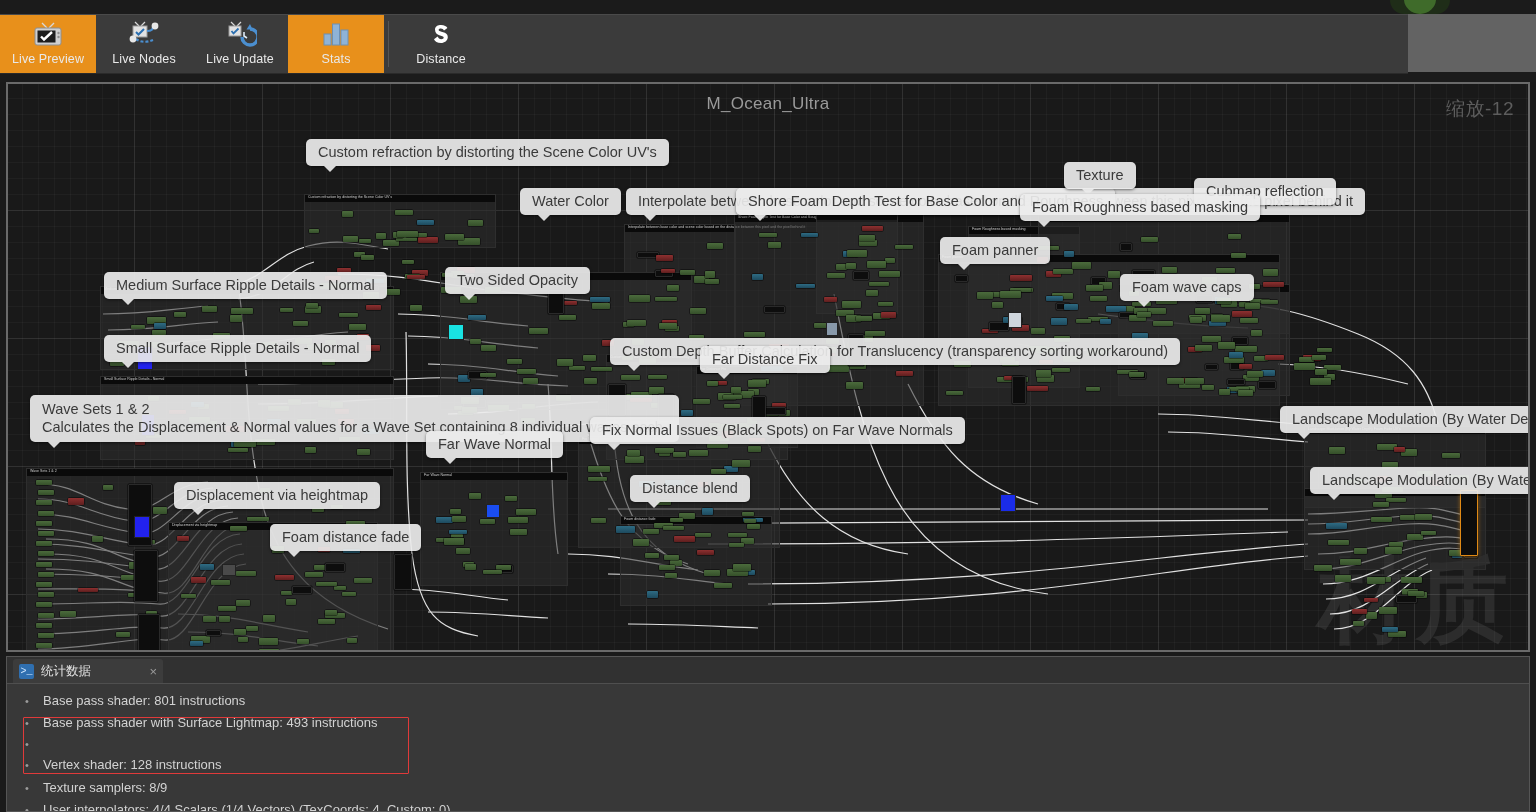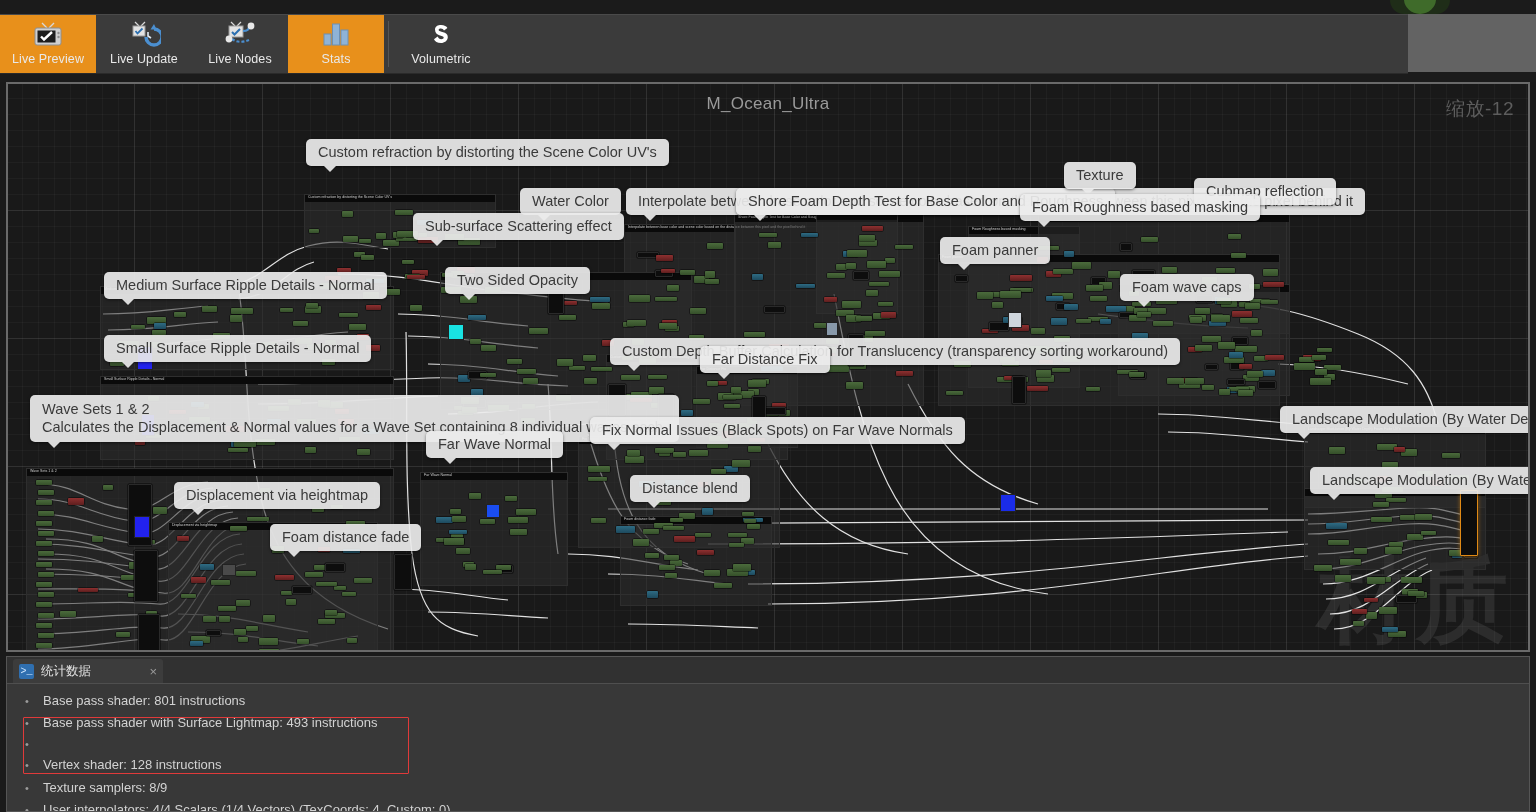--- a/index.html
+++ b/index.html
@@ -145,66 +145,66 @@
             <circle cx="26.5" cy="17" r="1.2" fill="#8e8e8e"></circle>
         </svg>
       </div>
       <div class="tb-lbl">Live Preview</div>
     </div>
 
     <div class="tb-btn">
       <div class="tb-ico">
         <svg width="34" height="28" viewBox="0 0 34 28">
           <path d="M8 2 L12 6 M18 2 L14 6" stroke="#d8d8d8" stroke-width="1.2" fill="none"></path>
-          <rect x="6" y="6" width="12" height="10" fill="#e2e2e2" stroke="#9a9a9a"></rect>
-          <path d="M8.5 11 L10.5 13.5 L15.5 8.5" stroke="#2b6fb0" stroke-width="1.8" fill="none"></path>
-          <path d="M27 9 A8 8 0 1 1 19 17" stroke="#4b8fd0" stroke-width="3.4" fill="none"></path>
-          <path d="M27 4 L29.5 9.5 L23.5 9.5 Z" fill="#4b8fd0"></path>
-          <path d="M21 12 L21 16 L24 18" stroke="#dfeaf5" stroke-width="1.6" fill="none"></path>
-        </svg>
-      </div>
-      <div class="tb-lbl">Live Update</div>
-    </div>
-
-    <div class="tb-btn">
-      <div class="tb-ico">
-        <svg width="34" height="28" viewBox="0 0 34 28">
-          <path d="M8 2 L12 6 M18 2 L14 6" stroke="#d8d8d8" stroke-width="1.2" fill="none"></path>
           <rect x="6" y="6" width="14" height="11" fill="#e2e2e2" stroke="#9a9a9a"></rect>
           <path d="M9 12 L11.5 14.5 L17 9" stroke="#2b6fb0" stroke-width="2" fill="none"></path>
           <path d="M20 11 Q26 11 26 7" stroke="#4b8fd0" stroke-width="2.2" fill="none"></path>
           <circle cx="28" cy="6" r="3.4" fill="#e8e8e8"></circle>
           <path d="M9 19 Q16 24 26 20" stroke="#4b8fd0" stroke-width="2.2" fill="none" stroke-dasharray="3 2"></path>
           <circle cx="6" cy="19" r="3.4" fill="#e8e8e8"></circle>
         </svg>
       </div>
       <div class="tb-lbl">Live Nodes</div>
     </div>
 
+    <div class="tb-btn">
+      <div class="tb-ico">
+        <svg width="34" height="28" viewBox="0 0 34 28">
+          <path d="M8 2 L12 6 M18 2 L14 6" stroke="#d8d8d8" stroke-width="1.2" fill="none"></path>
+          <rect x="6" y="6" width="12" height="10" fill="#e2e2e2" stroke="#9a9a9a"></rect>
+          <path d="M8.5 11 L10.5 13.5 L15.5 8.5" stroke="#2b6fb0" stroke-width="1.8" fill="none"></path>
+          <path d="M27 9 A8 8 0 1 1 19 17" stroke="#4b8fd0" stroke-width="3.4" fill="none"></path>
+          <path d="M27 4 L29.5 9.5 L23.5 9.5 Z" fill="#4b8fd0"></path>
+          <path d="M21 12 L21 16 L24 18" stroke="#dfeaf5" stroke-width="1.6" fill="none"></path>
+        </svg>
+      </div>
+      <div class="tb-lbl">Live Update</div>
+    </div>
+
     <div class="tb-btn active">
       <div class="tb-ico">
         <svg width="28" height="26" viewBox="0 0 28 26">
           <rect x="2" y="13" width="7" height="11" fill="#8fb3d6" stroke="#6d90b2"></rect>
           <rect x="10.5" y="3" width="7" height="21" fill="#8fb3d6" stroke="#6d90b2"></rect>
           <rect x="19" y="9" width="7" height="15" fill="#8fb3d6" stroke="#6d90b2"></rect>
         </svg>
       </div>
       <div class="tb-lbl">Stats</div>
     </div>
 
 
     <div class="tb-sep"></div>
 
     <div class="tb-btn">
       <div class="tb-ico">
         <svg width="26" height="26" viewBox="0 0 26 26">
           <path d="M7 8.5 C7 5.4 10 4 13 4 C16.4 4 18.6 5.4 19.4 7 L16 9.6 C15.4 8.4 14.3 7.6 12.9 7.6 C11.4 7.6 10.6 8.3 10.6 9 C10.6 11.6 19.8 9.9 19.8 16 C19.8 19.8 16.4 22 13 22 C9.4 22 6.8 20.3 6 18.2 L9.6 15.6 C10.3 17.2 11.6 18.3 13.2 18.3 C14.7 18.3 15.7 17.6 15.7 16.6 C15.7 14 7 15.8 7 8.5 Z" fill="#ffffff"></path>
         </svg>
       </div>
-      <div class="tb-lbl">Volumetric</div>
+      <div class="tb-lbl">Distance</div>
     </div>
 
     <div class="tb-rightpad"></div>
   </div>
   <div id="toolbar-rightblank"></div>
 </div>
 
 <div id="graph-wrap">
   <div id="graph">
 
@@ -947,21 +947,20 @@
         <div class="nd g" style="left:30px;top:508.2px;width:16px;height:5px;"></div>
         <div class="nd g" style="left:28px;top:518.4px;width:16px;height:5px;"></div>
         <div class="nd g" style="left:30px;top:528.6px;width:16px;height:5px;"></div>
         <div class="nd g" style="left:28px;top:538.8px;width:16px;height:5px;"></div>
         <div class="nd g" style="left:30px;top:549.0px;width:16px;height:5px;"></div>
         <div class="nd g" style="left:28px;top:559.2px;width:16px;height:5px;"></div>
       </div>
 
     <div class="tip" style="left:298px;top:55px;">Custom refraction by distorting the Scene Color UV's</div>
     <div class="tip" style="left:512px;top:104px;">Water Color</div>
-    <div class="tip" style="left:405px;top:129px;">Sub-surface Scattering effect</div>
     <div class="tip" style="left:618px;top:104px;">Interpolate between base color and scene color based on the distance between this pixel and the pixel behind it</div>
     <div class="tip" style="left:728px;top:104px;">Shore Foam Depth Test for Base Color and Roughness</div>
     <div class="tip" style="left:1056px;top:78px;">Texture</div>
     <div class="tip" style="left:1186px;top:94px;">Cubmap reflection</div>
     <div class="tip" style="left:1012px;top:110px;">Foam Roughness based masking</div>
     <div class="tip" style="left:932px;top:153px;">Foam panner</div>
     <div class="tip" style="left:1112px;top:190px;">Foam wave caps</div>
     <div class="tip" style="left:96px;top:188px;">Medium Surface Ripple Details - Normal</div>
     <div class="tip" style="left:96px;top:251px;">Small Surface Ripple Details - Normal</div>
     <div class="tip" style="left:437px;top:183px;">Two Sided Opacity</div>

